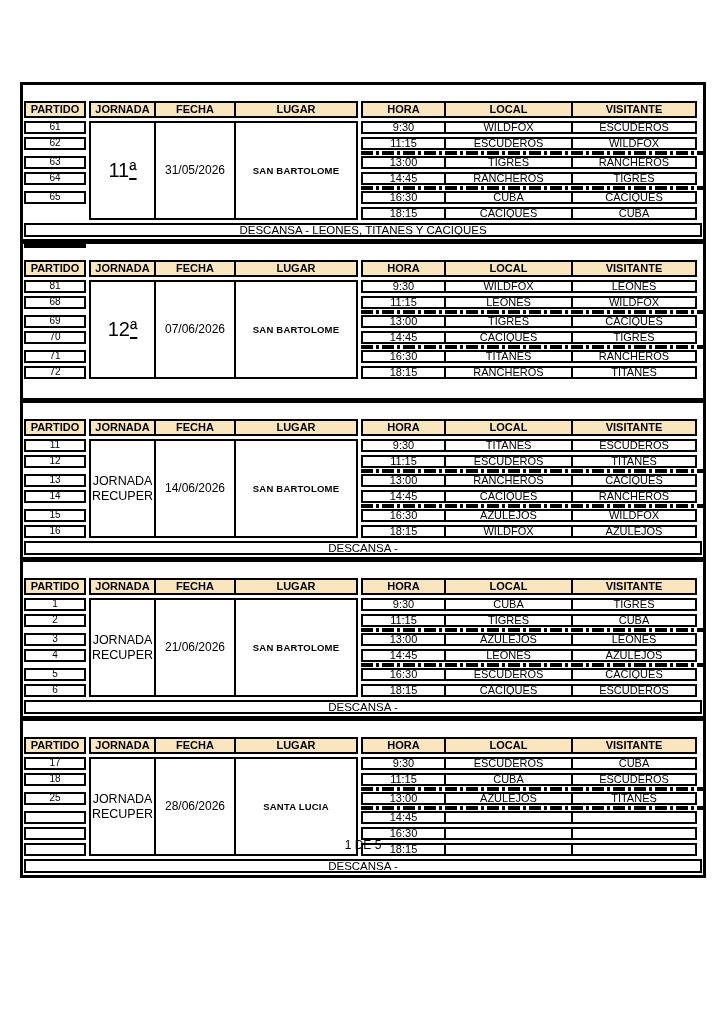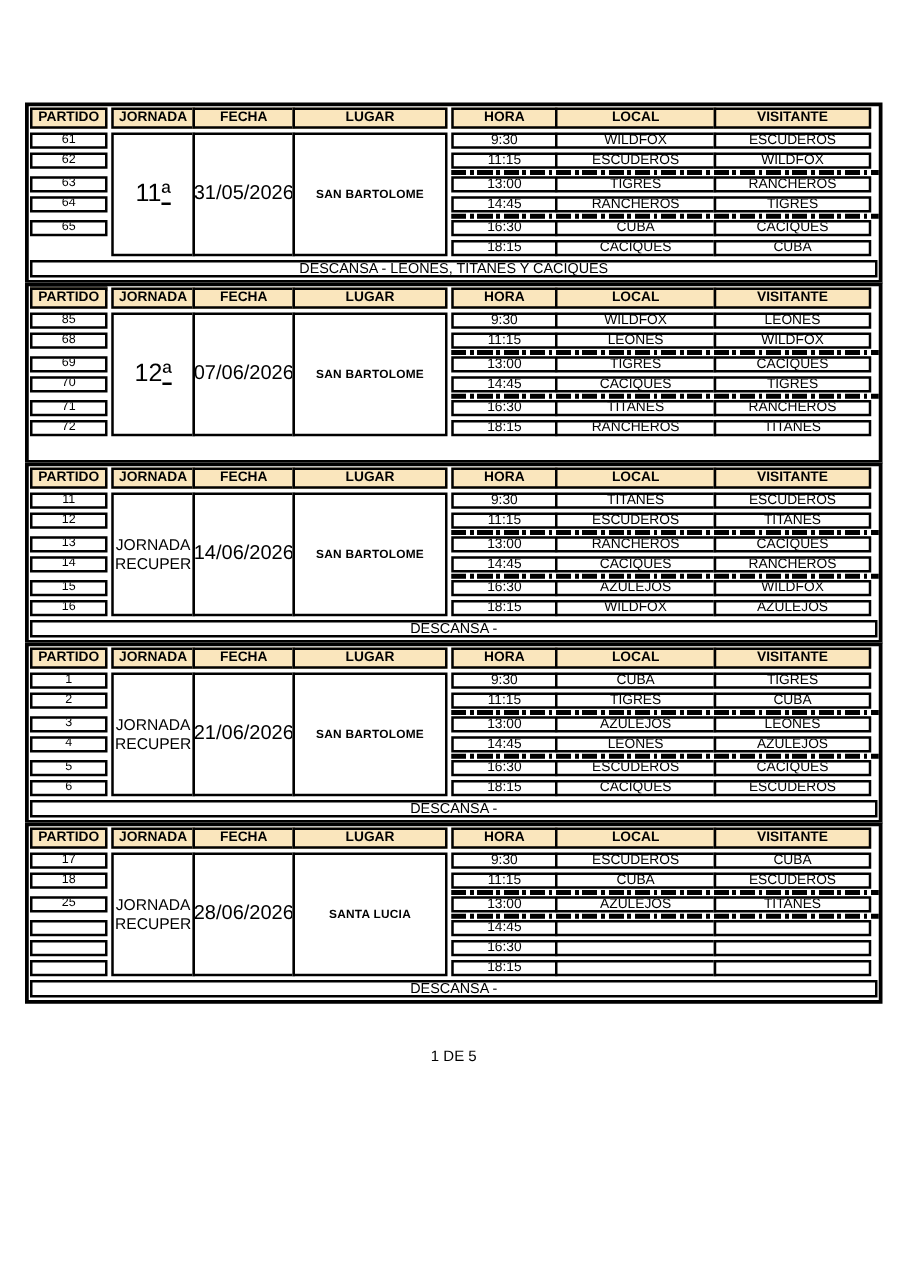--- a/index.html
+++ b/index.html
@@ -6,31 +6,31 @@
   html,body { width:724px; height:1024px; background:#fff; color:#000;
               font-family:"Liberation Sans", sans-serif; overflow:hidden; }
   .page { position:relative; width:724px; height:1024px; background:#fff; }
   .table-area { position:absolute; left:20px; top:82px; width:686px; }
 
   .block { border:3px solid var(--bd); background:#fff; }
   .block + .block { margin-top:-1px; }
 
   .bgrid { display:grid;
            grid-template-columns:62px 3px 67px 80px 122px 3px 85px 127px 1fr;
-           padding:1px 6px 2px 1px; }
+           padding:16px 6px 2px 1px; }
 
   .cell { border:2px solid var(--bd); background:#fff; display:flex;
           align-items:center; justify-content:center; text-align:center;
           line-height:1.05; overflow:hidden; }
   .ml { margin-left:-2px; }
 
   .hcell { background:var(--hdr); font-weight:700; font-size:11px; }
   .pbox  { font-size:10px; }
   .mcell { font-size:11px; }
-  .fecha { font-size:16px; }
+  .fecha { font-size:12px; }
   .lugar { font-size:9.5px; font-weight:700; letter-spacing:.2px; }
   .jlarge{ font-size:20px; }
   .jsmall{ font-size:12.5px; line-height:15px; padding:0 2px; }
   .ord { text-decoration:underline; }
 
   .sep { grid-column:7 / -1; align-self:center; height:4px; margin-right:-6px;
          background:repeating-linear-gradient(90deg,
             var(--bd) 0 12px, transparent 12px 15px,
             var(--bd) 15px 18px, transparent 18px 21px); }
 
@@ -90,21 +90,21 @@
       </section>
       <section class="block">
         <div class="bgrid" style="grid-template-rows: 17px 3px 13px 3px 13px 6px 13px 3px 13px 6px 13px 3px 13px 3px 14px;">
           <div class="cell hcell" style="grid-area: 1 / 1;">PARTIDO</div>
           <div class="cell hcell" style="grid-area: 1 / 3;">JORNADA</div>
           <div class="cell hcell ml" style="grid-area: 1 / 4;">FECHA</div>
           <div class="cell hcell ml" style="grid-area: 1 / 5;">LUGAR</div>
           <div class="cell hcell" style="grid-area: 1 / 7;">HORA</div>
           <div class="cell hcell ml" style="grid-area: 1 / 8;">LOCAL</div>
           <div class="cell hcell ml" style="grid-area: 1 / 9;">VISITANTE</div>
-          <div class="cell pbox" style="grid-area: 3 / 1;">85</div>
+          <div class="cell pbox" style="grid-area: 3 / 1;">81</div>
           <div class="cell pbox" style="grid-area: 5 / 1;">68</div>
           <div class="cell pbox" style="grid-area: 7 / 1;">69</div>
           <div class="cell pbox" style="grid-area: 9 / 1;">70</div>
           <div class="cell pbox" style="grid-area: 11 / 1;">71</div>
           <div class="cell pbox" style="grid-area: 13 / 1;">72</div>
           <div class="cell jlarge" style="grid-area: 3 / 3 / 14;">
             <span>12</span>
             <span class="ord">ª</span>
           </div>
           <div class="cell fecha ml" style="grid-area: 3 / 4 / 14;">07/06/2026</div>

